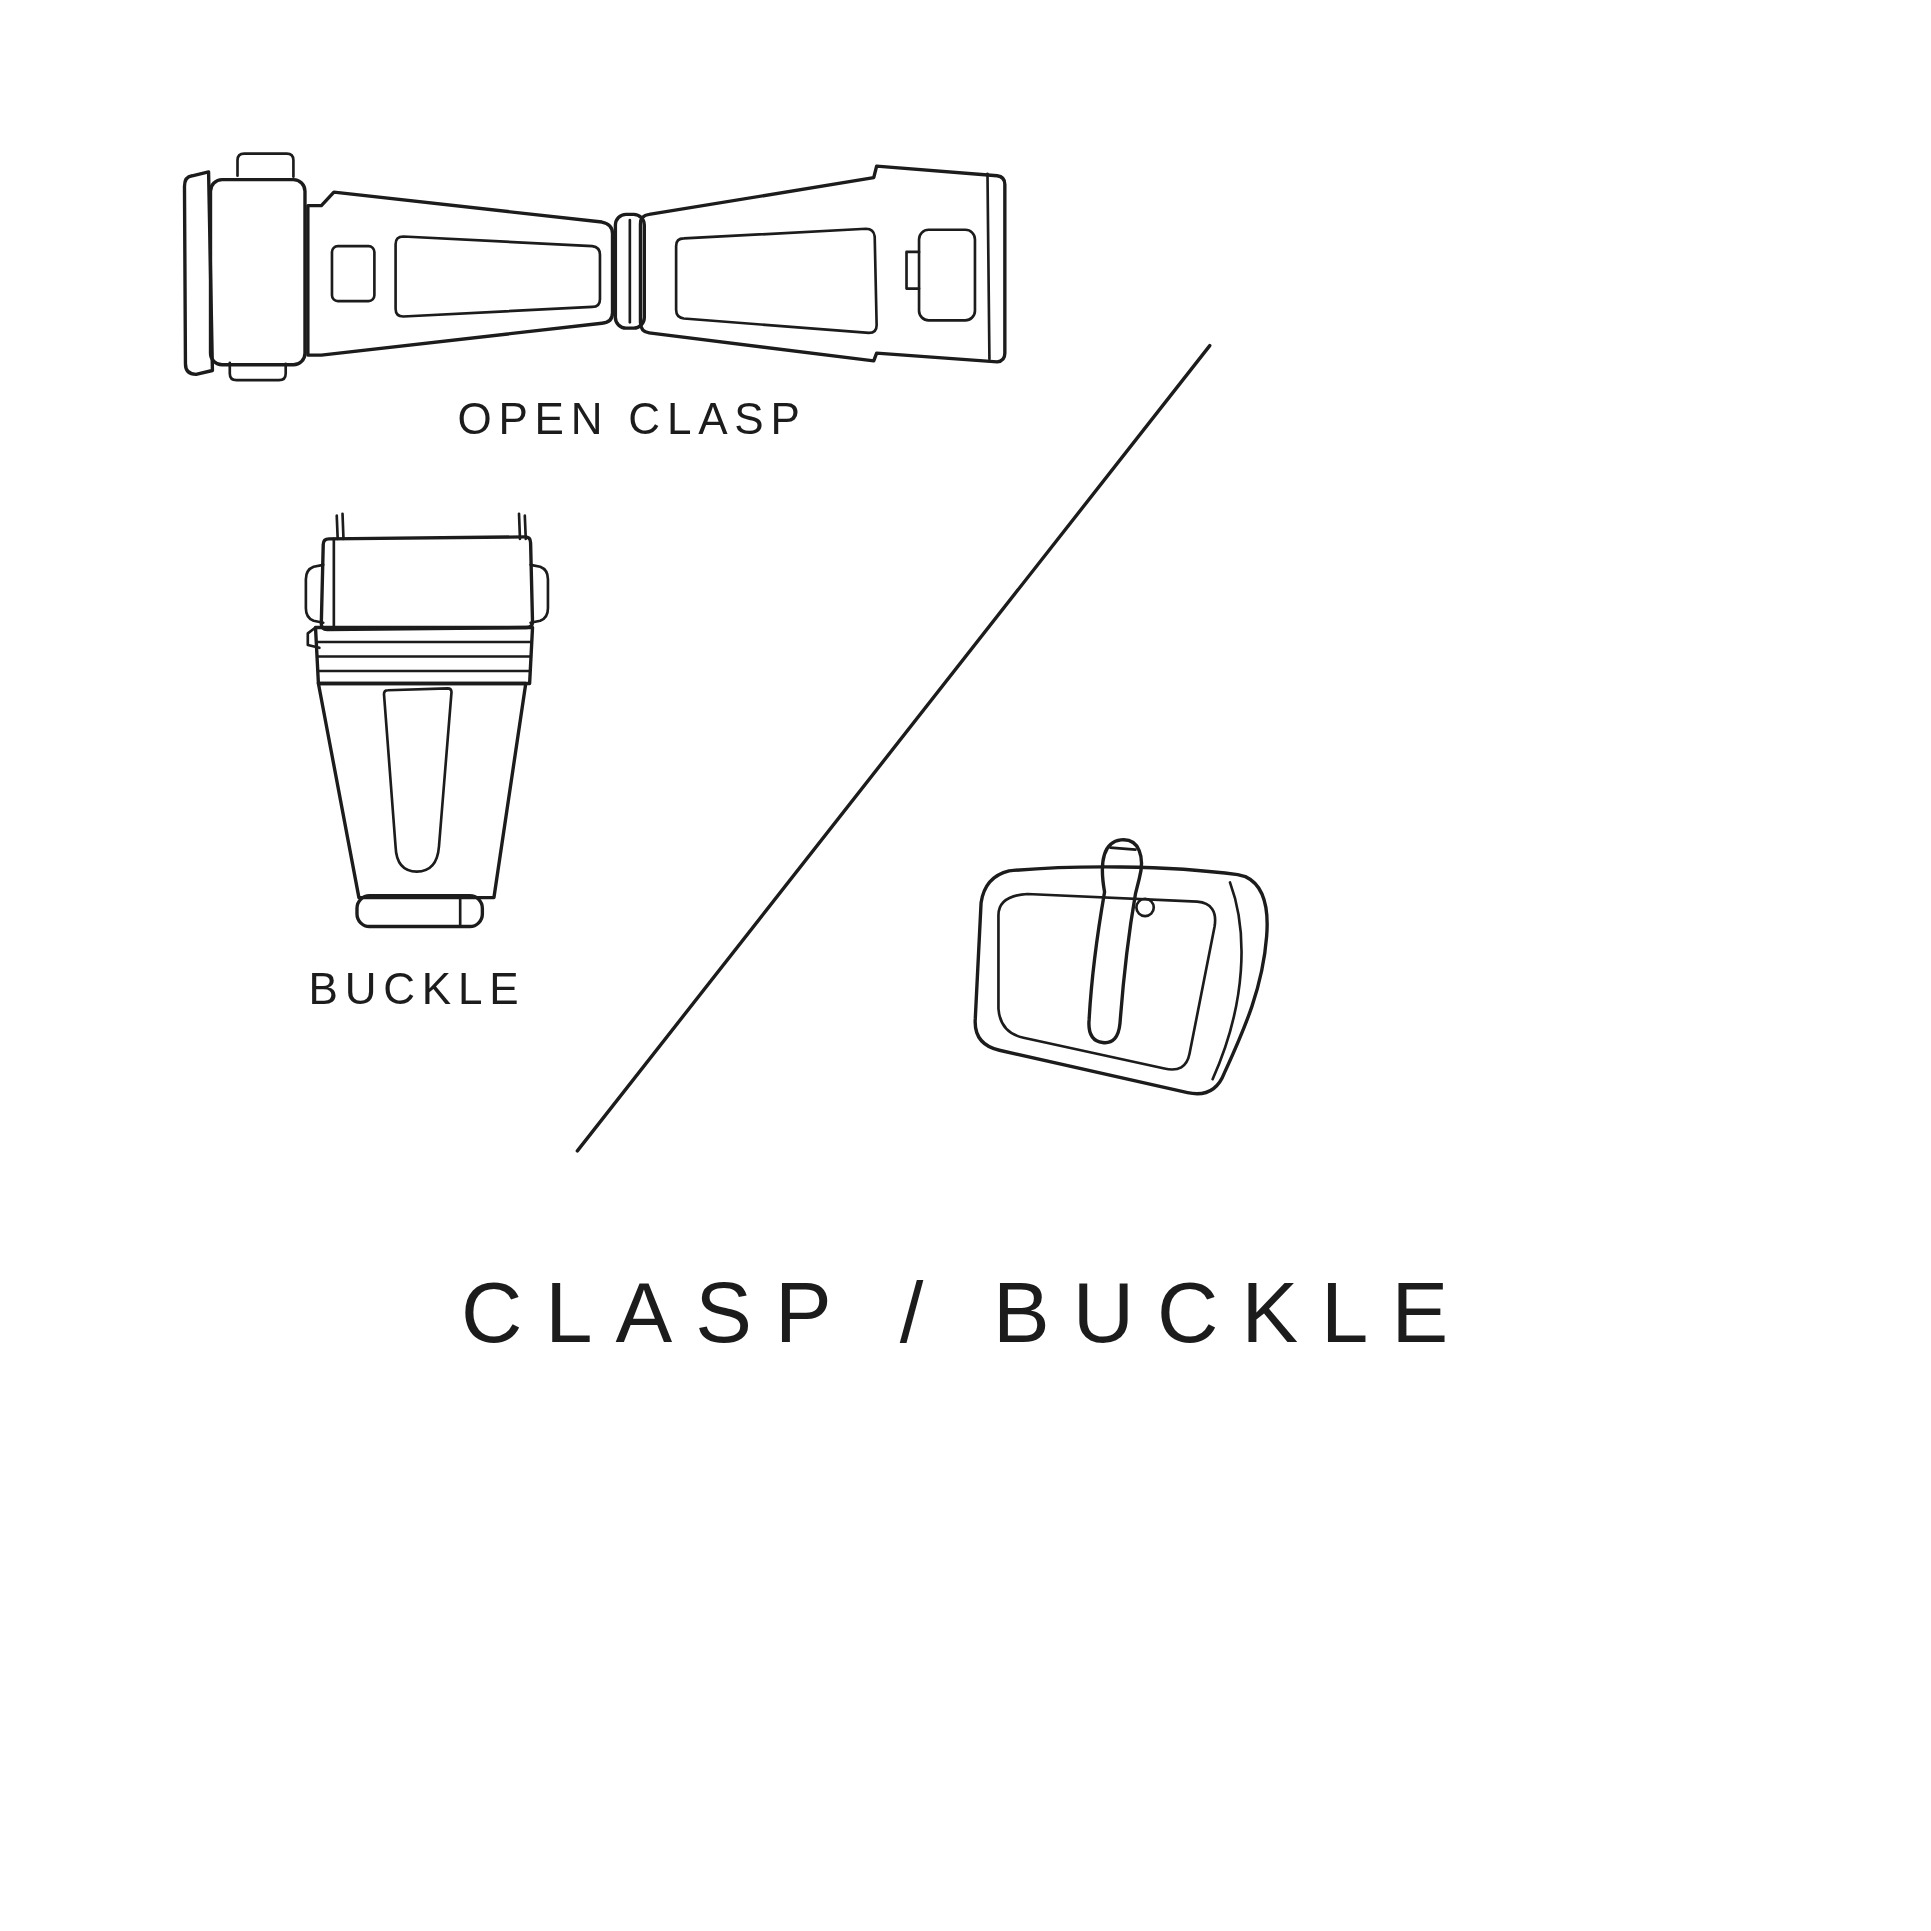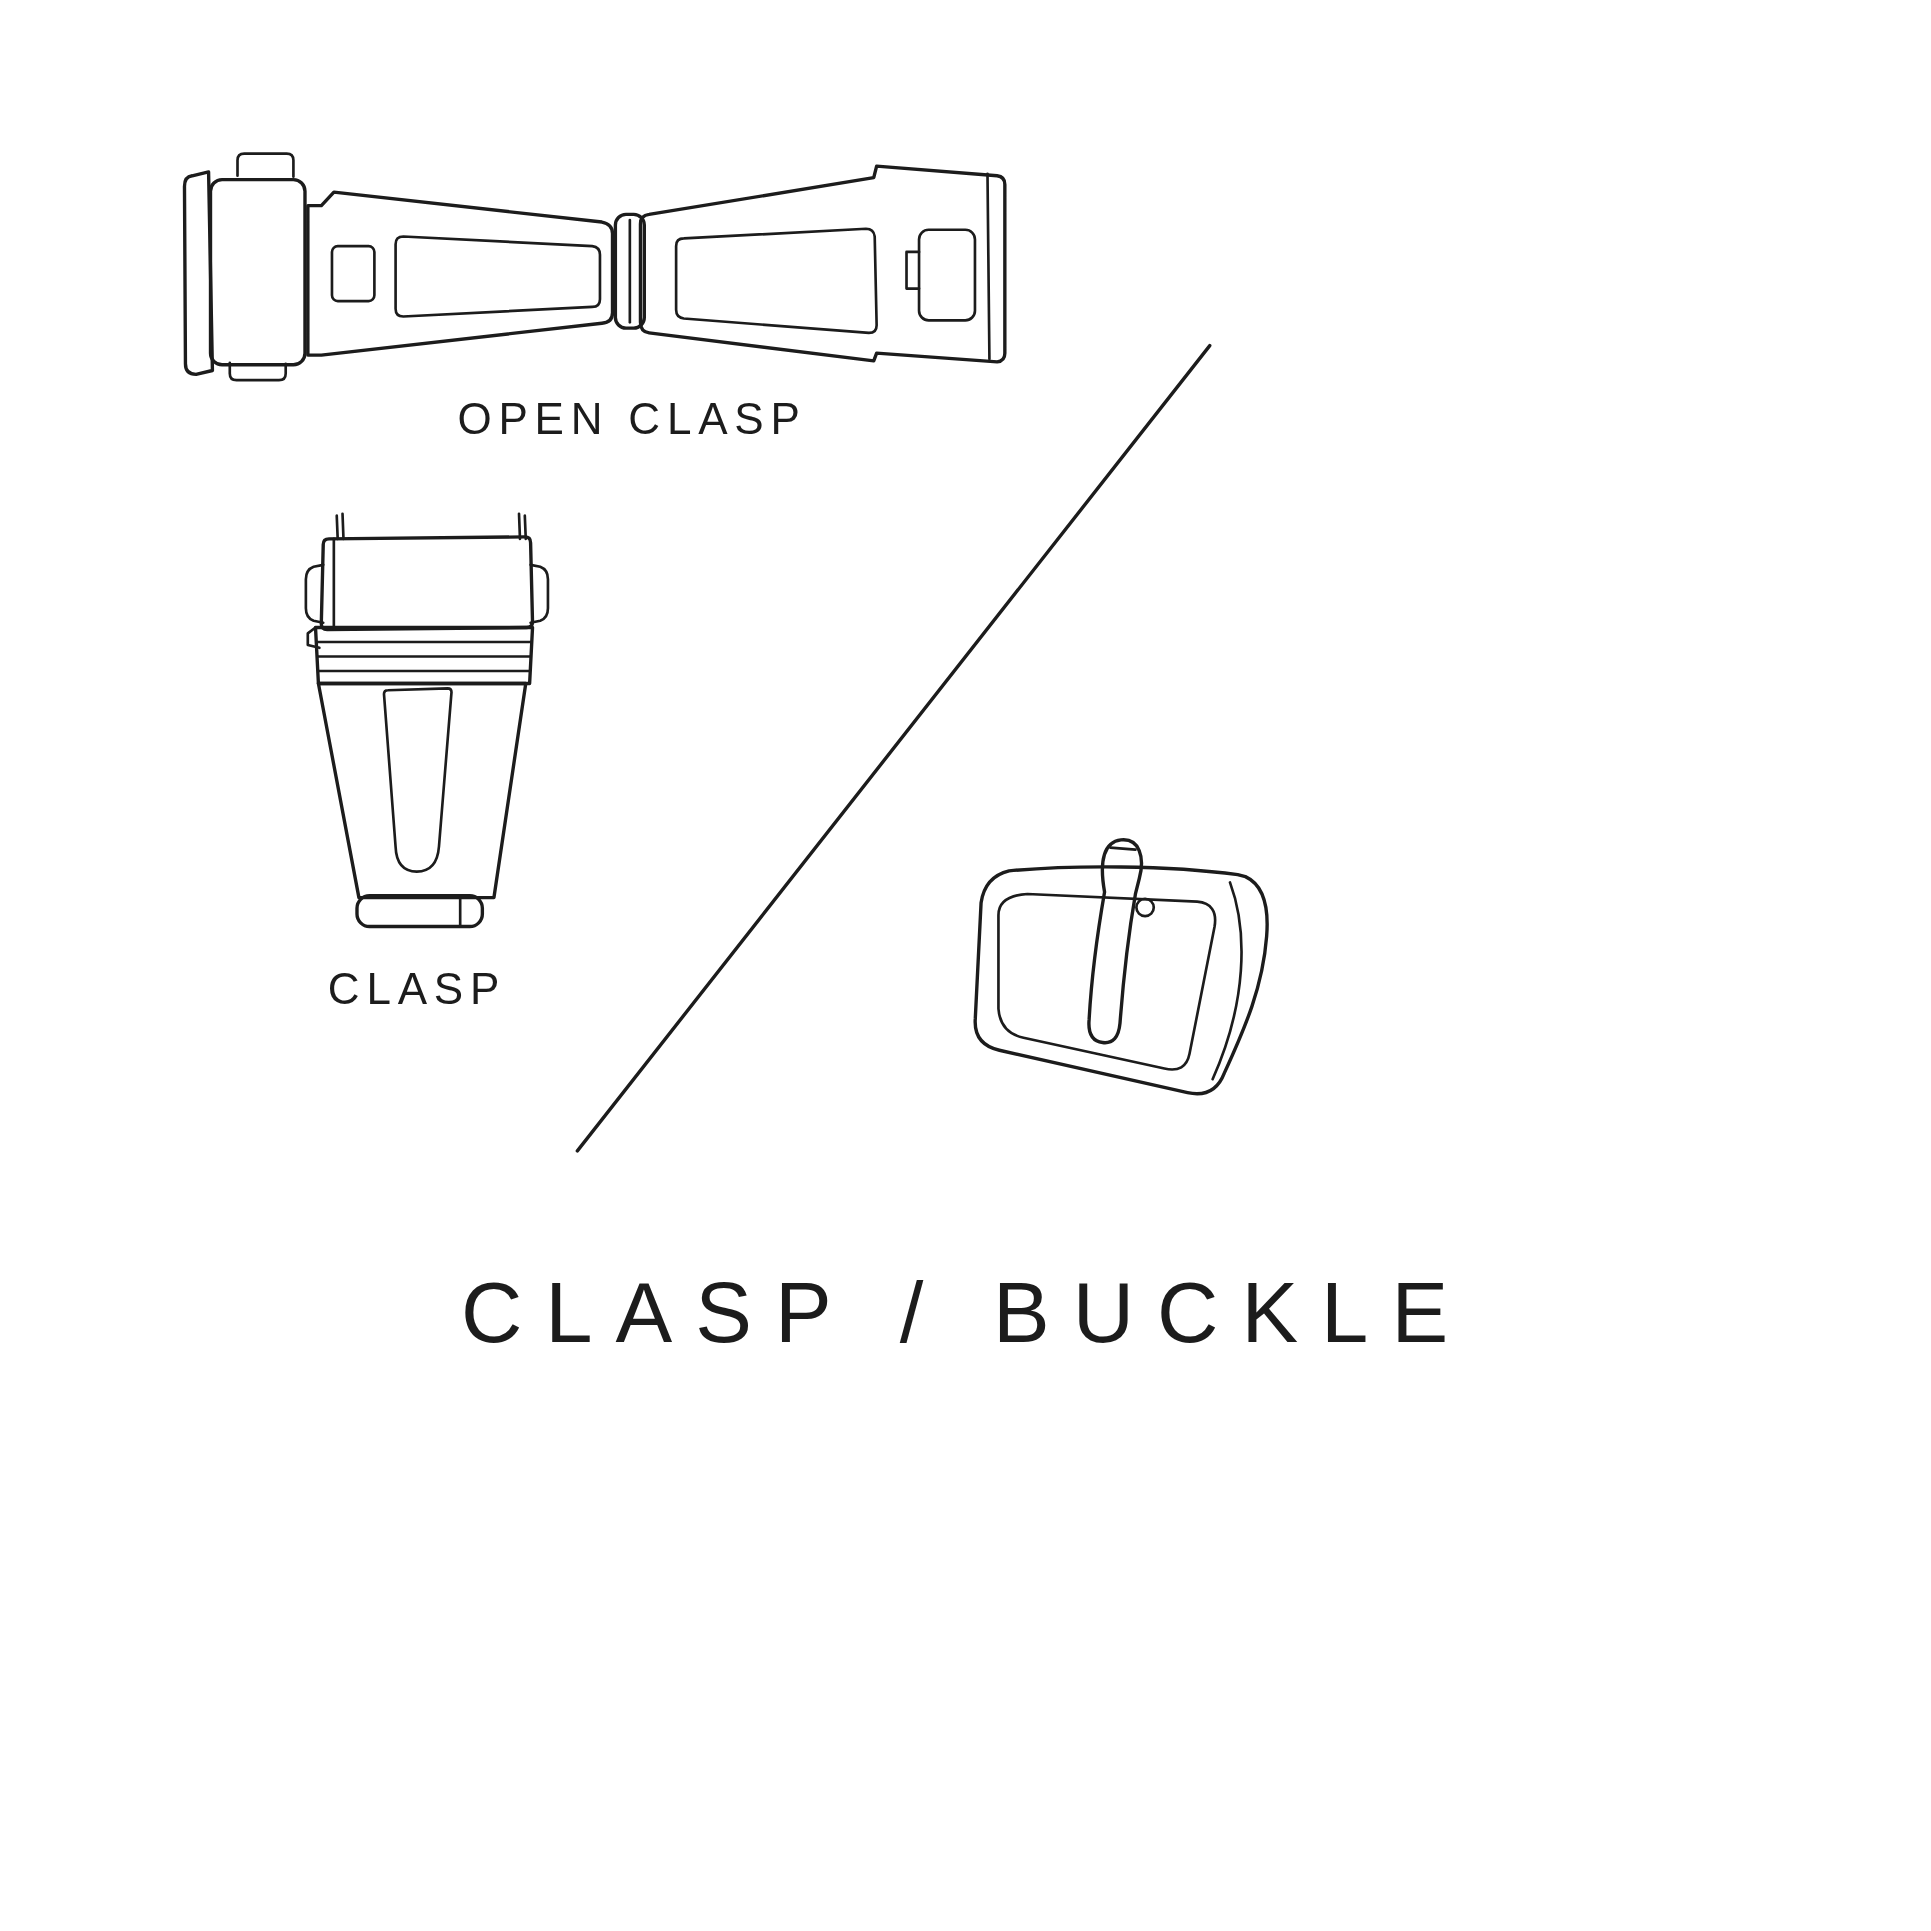--- a/index.html
+++ b/index.html
@@ -86,21 +86,21 @@
     <line class="thin" x1="24" y1="155" x2="245" y2="155"></line>
     <line class="thin" x1="25" y1="170" x2="244" y2="170"></line>
 
     <path d="M 25 183 L 240 183 L 207 405 L 67 405 Z"></path>
     <path class="thin" d="M 97 190 L 159 188 Q 163 188 163 192 L 150 352 Q 148 378 127 378 Q 106 378 105 352 L 93 194 Q 93 190 97 190 Z"></path>
 
     <rect x="65" y="403" width="130" height="32" rx="13"></rect>
     <line class="thin" x1="172" y1="404" x2="172" y2="434"></line>
   </svg>
 
-  <div class="caption" style="left:417px; top:964px;">CLASP</div>
+  <div class="caption" style="left:417px; top:964px;">BUCKLE</div>
 
   <svg class="fig draw" style="left:0; top:0;" width="1931" height="1931" viewBox="0 0 2000 2000">
     <line x1="1253" y1="358" x2="598" y2="1192" stroke-width="3"></line>
   </svg>
 
   <svg class="fig draw" style="left:956px; top:830px;" width="328" height="290" viewBox="0 0 340 300">
 
     <path d="M 55 42 Q 30 48 26 75 L 20 195 Q 18 222 45 228 L 240 272 Q 268 278 278 252 C 300 204 318 162 322 110 Q 326 60 300 48 L 292 46 C 220 36 120 36 55 42 Z"></path>
 
     <path class="thin" d="M 284 54 C 303 105 301 180 266 258"></path>

